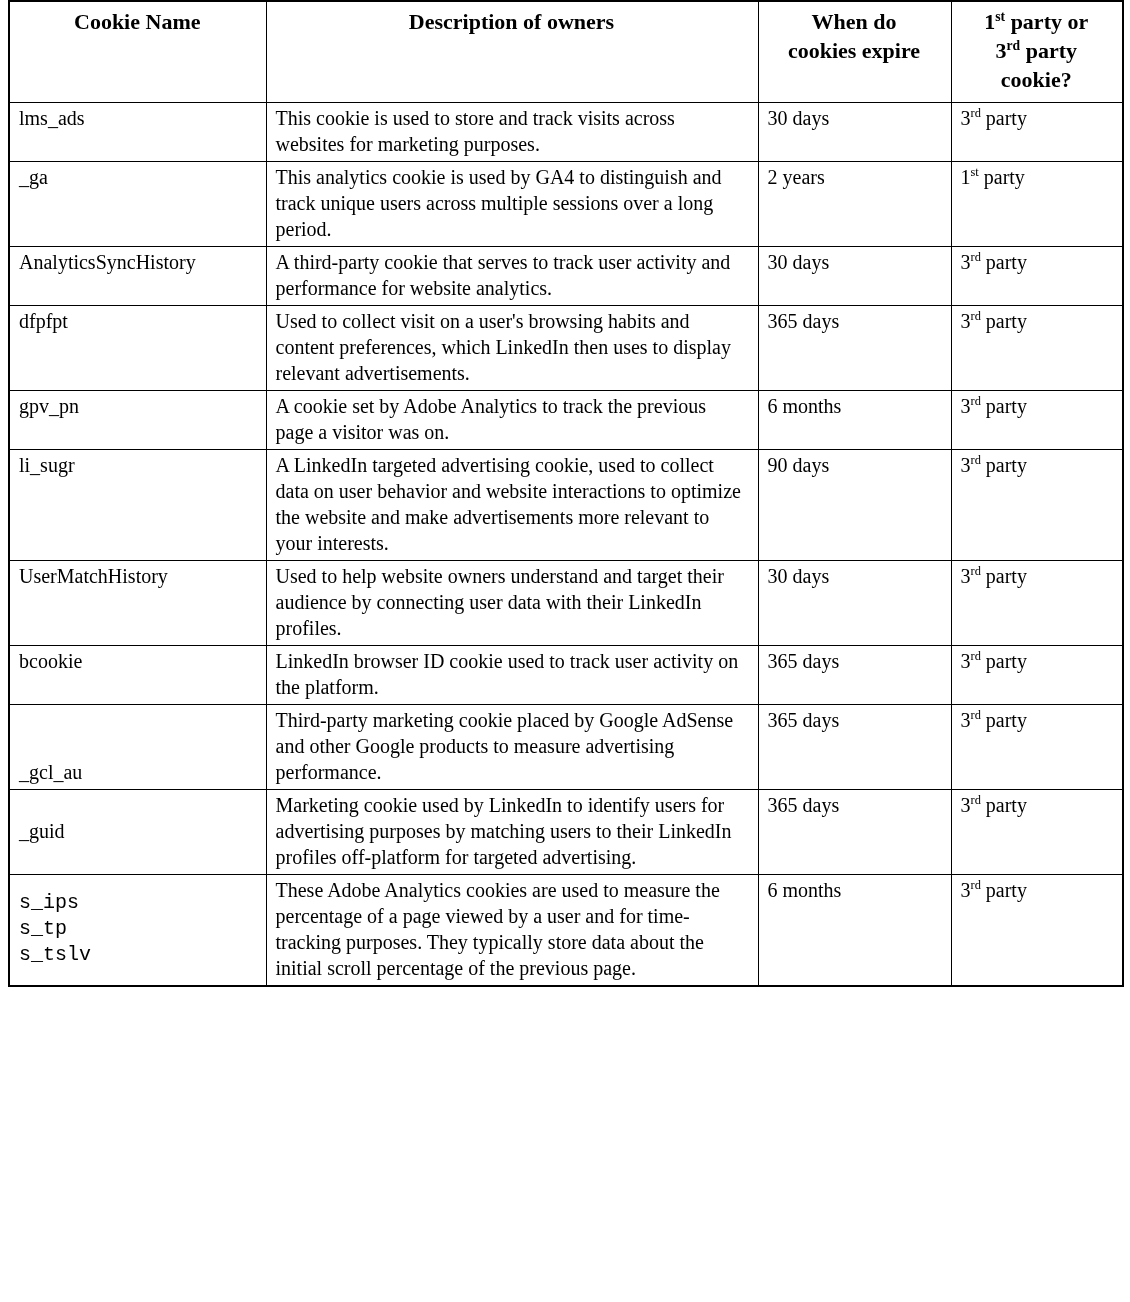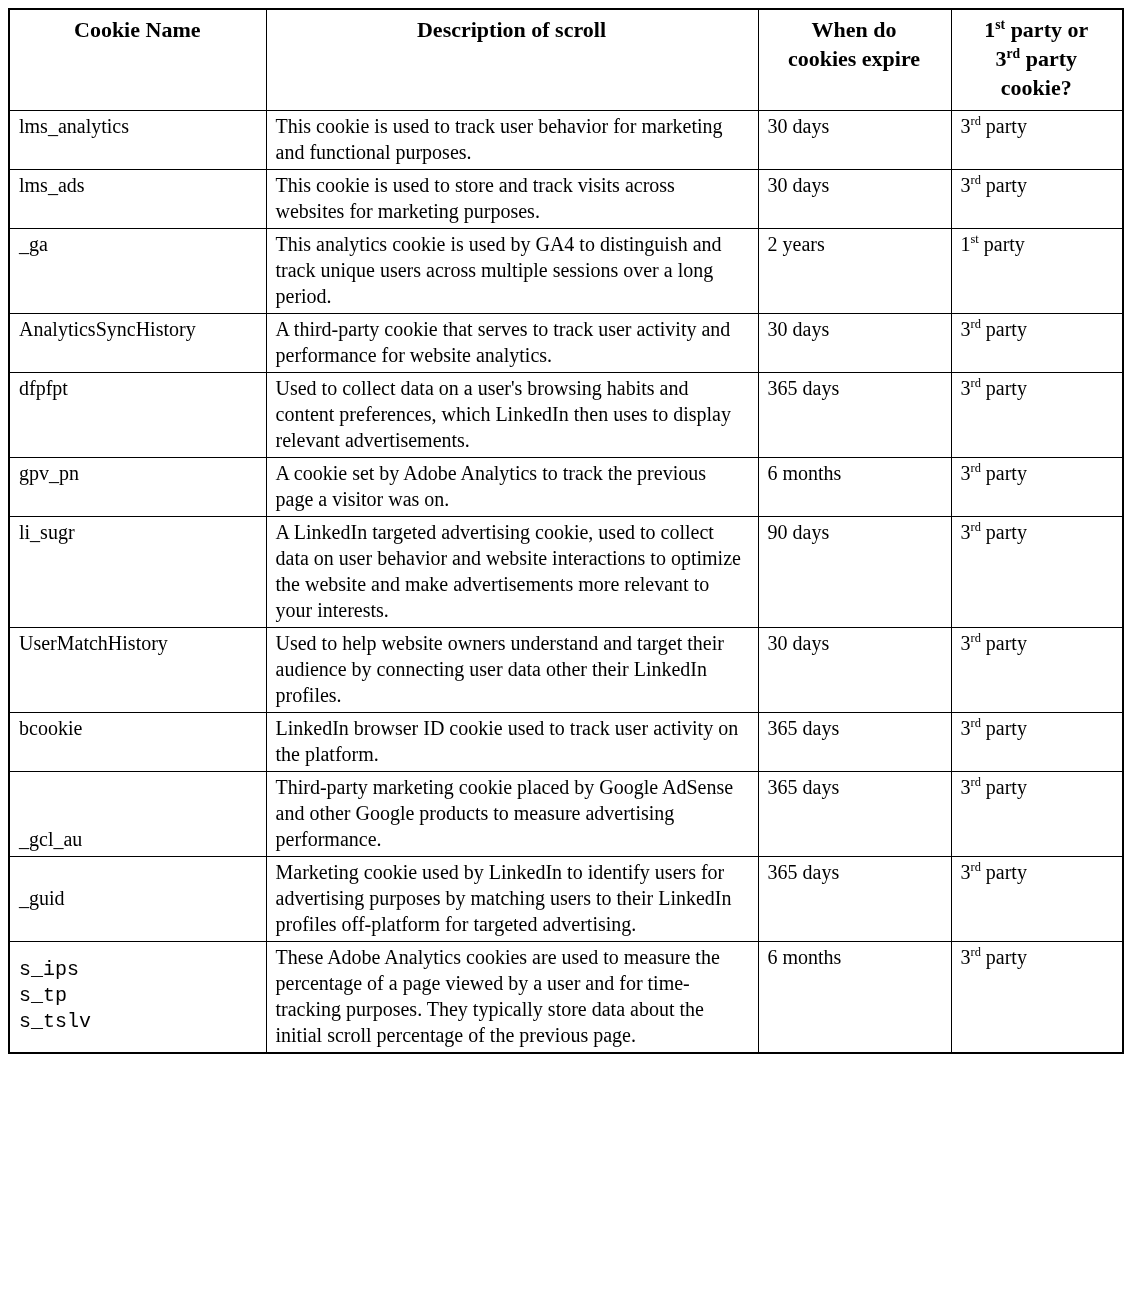--- a/index.html
+++ b/index.html
@@ -5,21 +5,21 @@
   * { box-sizing: border-box; }
   html, body { margin: 0; padding: 0; background: #ffffff; }
   body {
     width: 1130px;
     font-family: "Liberation Serif", "DejaVu Serif", serif;
     color: #000000;
   }
   .page {
     width: 1130px;
     height: 1302px;
-    padding: 8px 8px;
+    padding: 0 8px;
     background: #ffffff;
     border-radius: 26px;
   }
   table.cookie-table {
     border-collapse: collapse;
     table-layout: fixed;
     width: 1114px;
     border: 2px solid #000;
   }
   th, td {
@@ -58,74 +58,68 @@
   <table class="cookie-table">
     <colgroup>
       <col style="width:257px">
         <col style="width:492px">
         <col style="width:193px">
         <col style="width:172px">
     </colgroup>
     <thead>
       <tr>
         <th>Cookie Name</th>
-        <th>Description of scroll</th>
+        <th>Description of owners</th>
         <th>When do
 cookies expire</th>
         <th>1<sup>st</sup> party or
 3<sup>rd</sup> party
 cookie?</th>
       </tr>
     </thead>
     <tbody>
-      <tr>
-        <td class="name-cell">lms_analytics</td>
-        <td>This cookie is used to track user behavior for marketing and functional purposes.</td>
-        <td>30 days</td>
-        <td>3<sup>rd</sup> party</td>
-      </tr>
       <tr>
         <td class="name-cell">lms_ads</td>
         <td>This cookie is used to store and track visits across websites for marketing purposes.</td>
         <td>30 days</td>
         <td>3<sup>rd</sup> party</td>
       </tr>
       <tr>
         <td class="name-cell">_ga</td>
         <td>This analytics cookie is used by GA4 to distinguish and track unique users across multiple sessions over a long period.</td>
         <td>2 years</td>
         <td>1<sup>st</sup> party</td>
       </tr>
       <tr>
         <td class="name-cell">AnalyticsSyncHistory</td>
         <td>A third-party cookie that serves to track user activity and performance for website analytics.</td>
         <td>30 days</td>
         <td>3<sup>rd</sup> party</td>
       </tr>
       <tr>
         <td class="name-cell">dfpfpt</td>
-        <td>Used to collect data on a user's browsing habits and content preferences, which LinkedIn then uses to display relevant advertisements.</td>
+        <td>Used to collect visit on a user's browsing habits and content preferences, which LinkedIn then uses to display relevant advertisements.</td>
         <td>365 days</td>
         <td>3<sup>rd</sup> party</td>
       </tr>
       <tr>
         <td class="name-cell">gpv_pn</td>
         <td>A cookie set by Adobe Analytics to track the previous page a visitor was on.</td>
         <td>6 months</td>
         <td>3<sup>rd</sup> party</td>
       </tr>
       <tr>
         <td class="name-cell">li_sugr</td>
         <td>A LinkedIn targeted advertising cookie, used to collect data on user behavior and website interactions to optimize the website and make advertisements more relevant to your interests.</td>
         <td>90 days</td>
         <td>3<sup>rd</sup> party</td>
       </tr>
       <tr>
         <td class="name-cell">UserMatchHistory</td>
-        <td>Used to help website owners understand and target their audience by connecting user data other their LinkedIn profiles.</td>
+        <td>Used to help website owners understand and target their audience by connecting user data with their LinkedIn profiles.</td>
         <td>30 days</td>
         <td>3<sup>rd</sup> party</td>
       </tr>
       <tr>
         <td class="name-cell">bcookie</td>
         <td>LinkedIn browser ID cookie used to track user activity on the platform.</td>
         <td>365 days</td>
         <td>3<sup>rd</sup> party</td>
       </tr>
       <tr>

